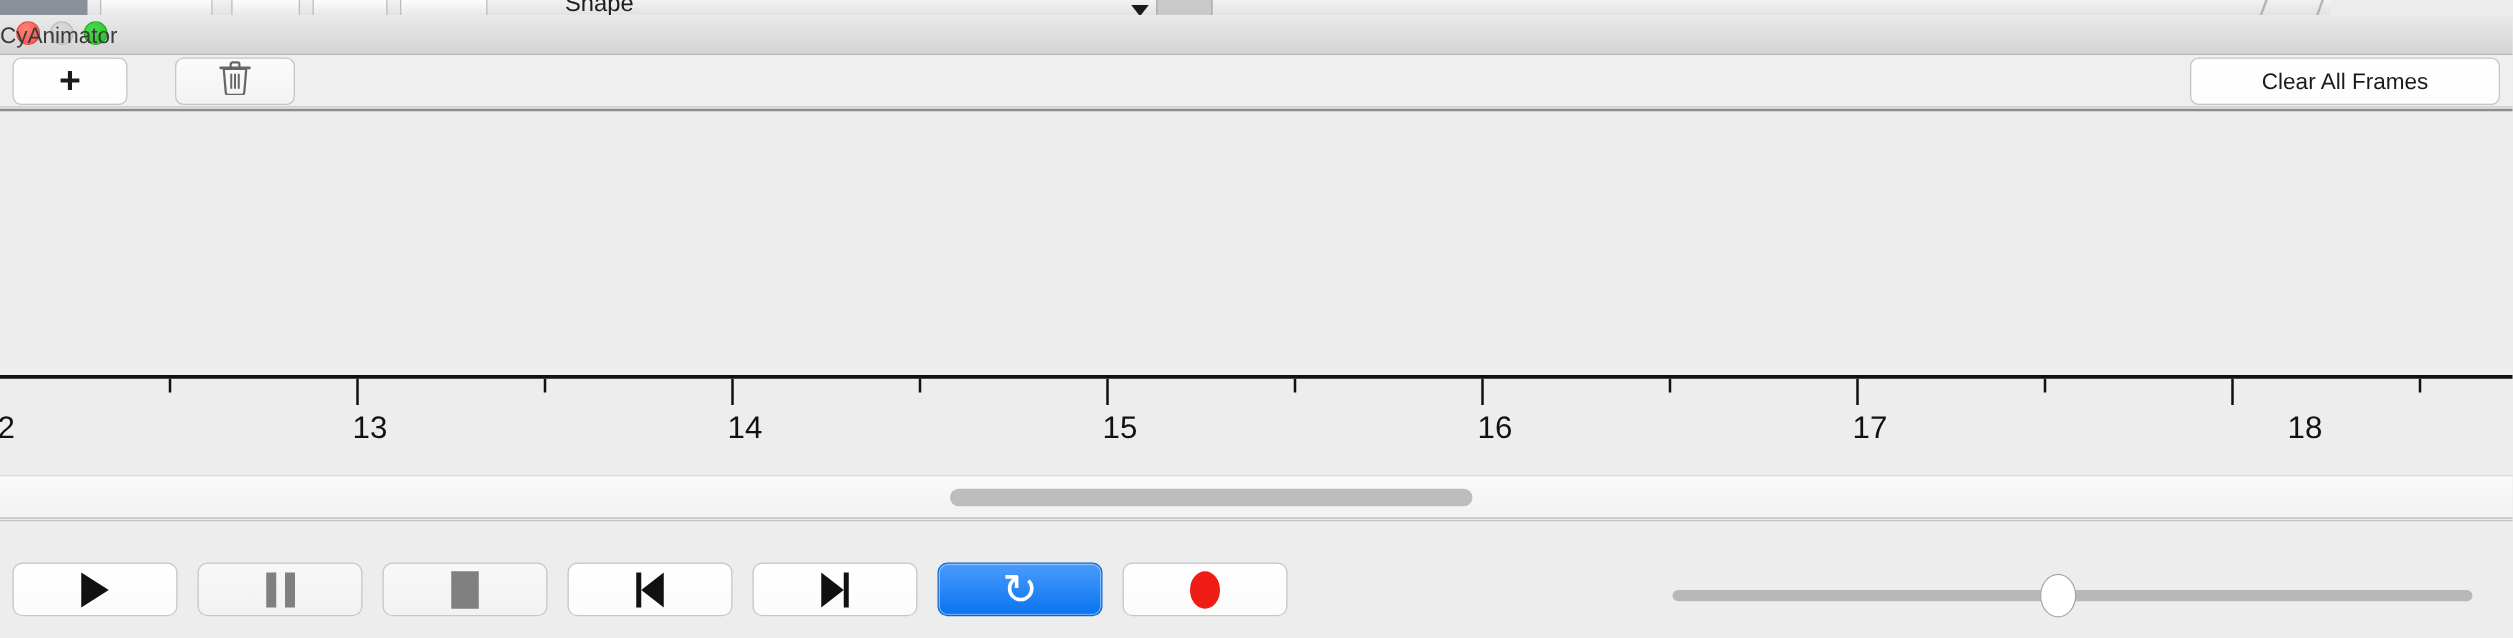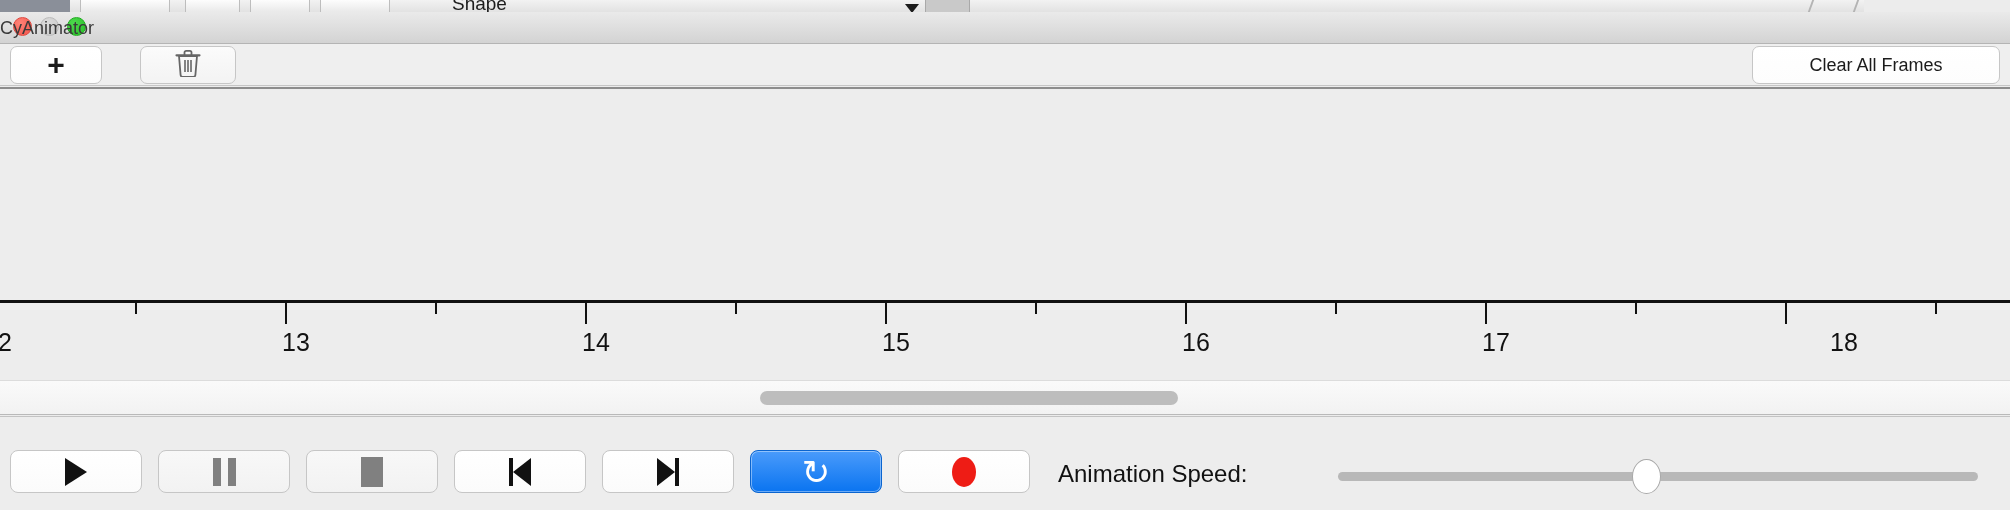--- a/index.html
+++ b/index.html
@@ -487,16 +487,15 @@
   </div>
 
   <div class="pb-btn active" id="pb-loop">
     <span class="glyph-loop">↻</span>
   </div>
 
   <div class="pb-btn" id="pb-record">
     <span class="glyph-record"></span>
   </div>
 
-  <div class="speed-label">Animation Speed:</div>
   <div class="slider-track"></div>
   <div class="slider-knob"></div>
 </div>
 
 </body></html>

